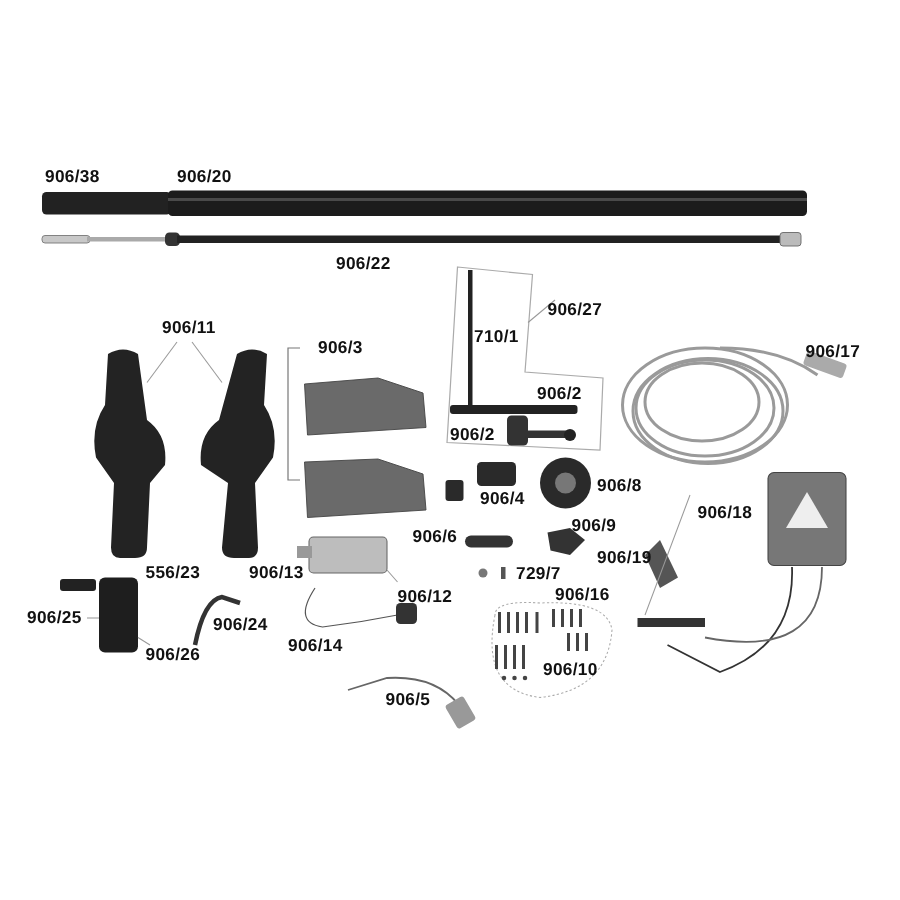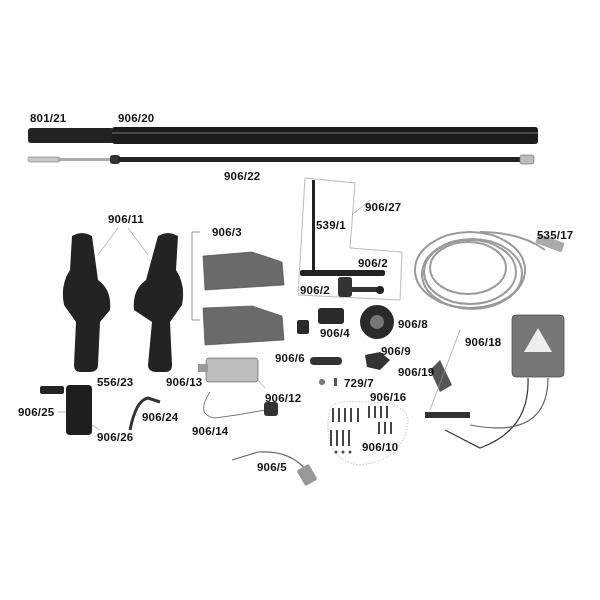--- a/index.html
+++ b/index.html
@@ -136,30 +136,30 @@
     <rect x="330" y="430" width="2" height="16"></rect>
         <rect x="336" y="430" width="2" height="16"></rect>
     <rect x="342" y="430" width="2" height="16"></rect>
         <rect x="348" y="430" width="2" height="16"></rect>
     <circle cx="336" cy="452" r="1.5"></circle>
         <circle cx="343" cy="452" r="1.5"></circle>
         <circle cx="350" cy="452" r="1.5"></circle>
   </g>
 </svg>
 
-<span class="lbl" style="left:30px;top:112px">801/21</span>
+<span class="lbl" style="left:30px;top:112px">906/38</span>
 <span class="lbl" style="left:118px;top:112px">906/20</span>
 <span class="lbl" style="left:224px;top:170px">906/22</span>
 <span class="lbl" style="left:365px;top:201px">906/27</span>
-<span class="lbl" style="left:316px;top:219px">539/1</span>
+<span class="lbl" style="left:316px;top:219px">710/1</span>
 <span class="lbl" style="left:358px;top:257px">906/2</span>
 <span class="lbl" style="left:300px;top:284px">906/2</span>
 <span class="lbl" style="left:108px;top:213px">906/11</span>
 <span class="lbl" style="left:212px;top:226px">906/3</span>
-<span class="lbl" style="left:537px;top:229px">535/17</span>
+<span class="lbl" style="left:537px;top:229px">906/17</span>
 <span class="lbl" style="left:320px;top:327px">906/4</span>
 <span class="lbl" style="left:398px;top:318px">906/8</span>
 <span class="lbl" style="left:465px;top:336px">906/18</span>
 <span class="lbl" style="left:275px;top:352px">906/6</span>
 <span class="lbl" style="left:381px;top:345px">906/9</span>
 <span class="lbl" style="left:97px;top:376px">556/23</span>
 <span class="lbl" style="left:166px;top:376px">906/13</span>
 <span class="lbl" style="left:265px;top:392px">906/12</span>
 <span class="lbl" style="left:344px;top:377px">729/7</span>
 <span class="lbl" style="left:398px;top:366px">906/19</span>

